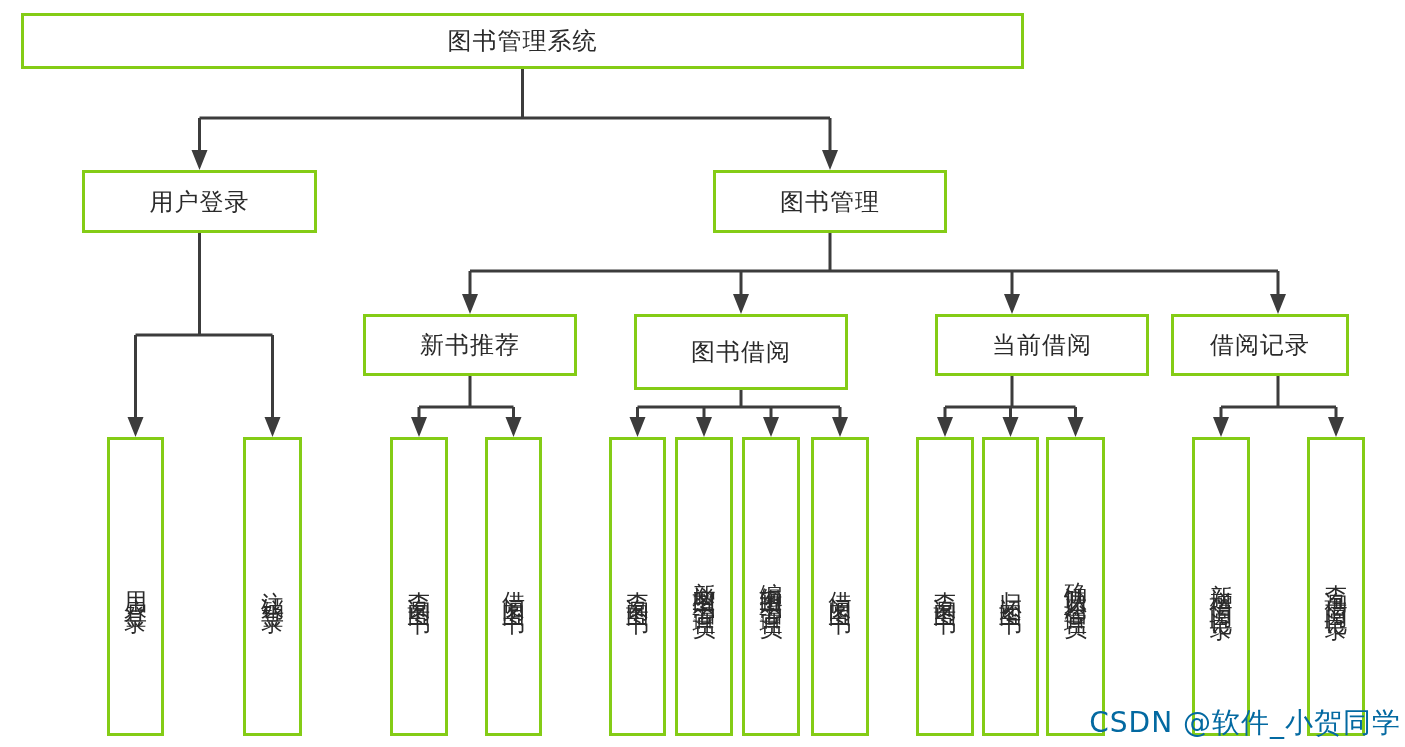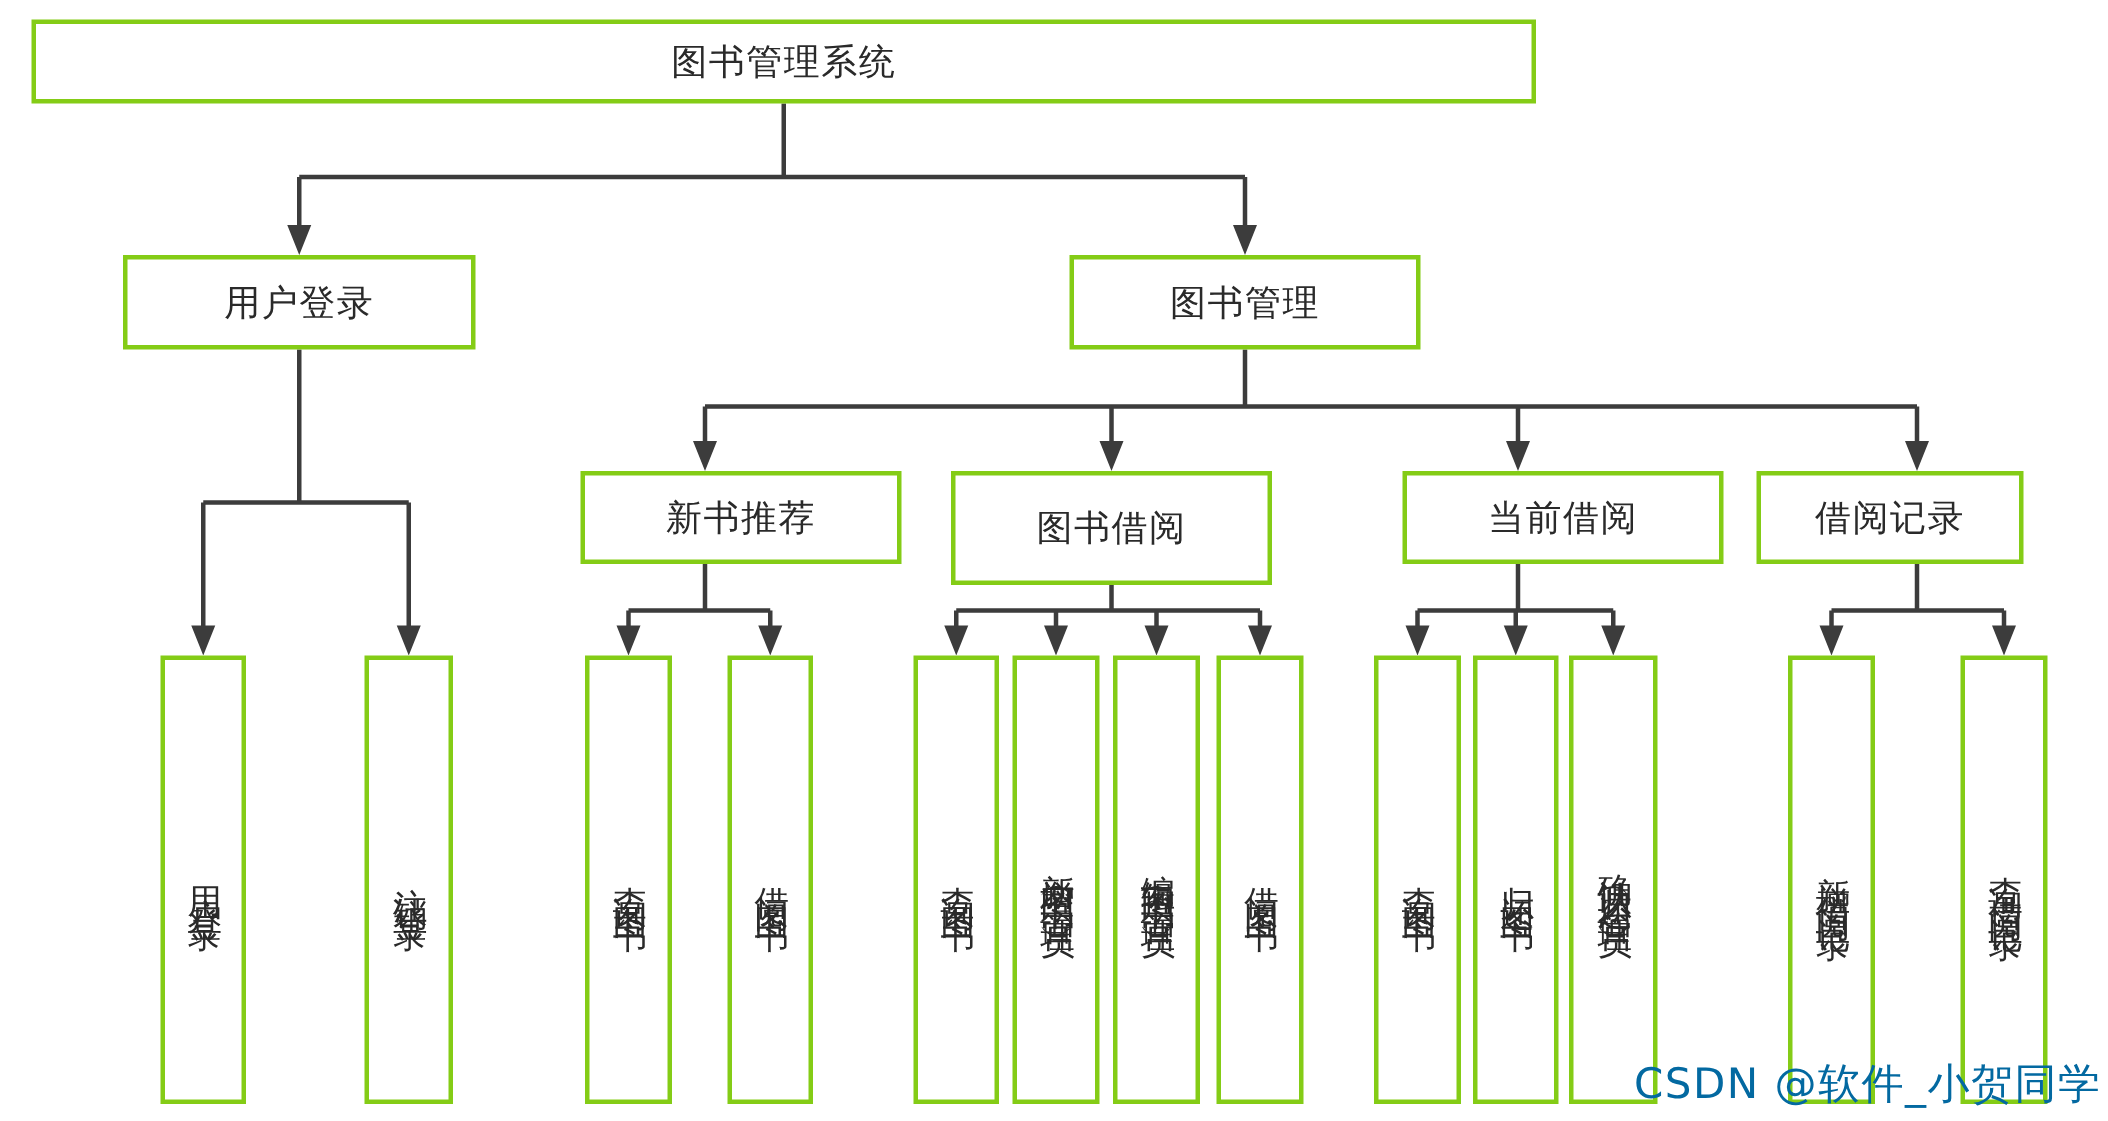--- a/index.html
+++ b/index.html
@@ -84,21 +84,21 @@
     <span class="hlabel">图书管理系统</span>
   </div>
 
   <div class="box" style="left:82px;top:170px;width:235px;height:63px;">
     <span class="hlabel">用户登录</span>
   </div>
   <div class="box" style="left:713px;top:170px;width:234px;height:63px;">
     <span class="hlabel">图书管理</span>
   </div>
 
-  <div class="box" style="left:363px;top:314px;width:214px;height:62px;margin-left:24px;">
+  <div class="box" style="left:363px;top:314px;width:214px;height:62px;">
     <span class="hlabel">新书推荐</span>
   </div>
   <div class="box" style="left:634px;top:314px;width:214px;height:76px;">
     <span class="hlabel">图书借阅</span>
   </div>
   <div class="box" style="left:905px;top:314px;width:214px;height:62px;margin-left:30px;">
     <span class="hlabel">当前借阅</span>
   </div>
   <div class="box" style="left:1171px;top:314px;width:178px;height:62px;">
     <span class="hlabel">借阅记录</span>

